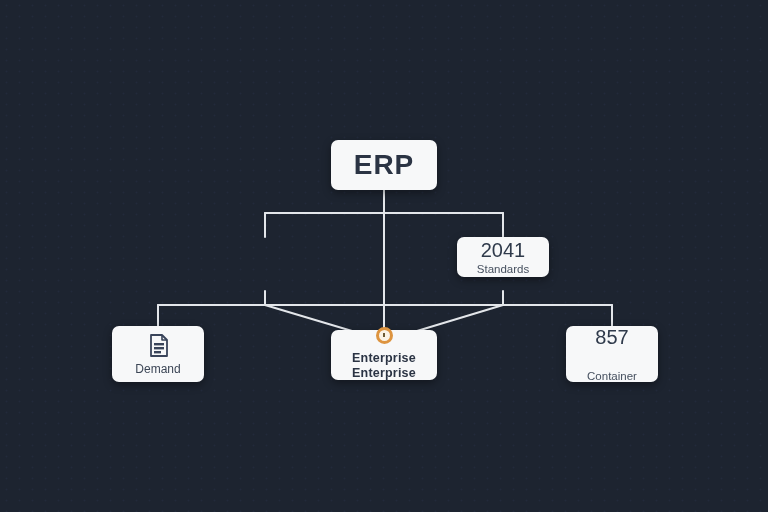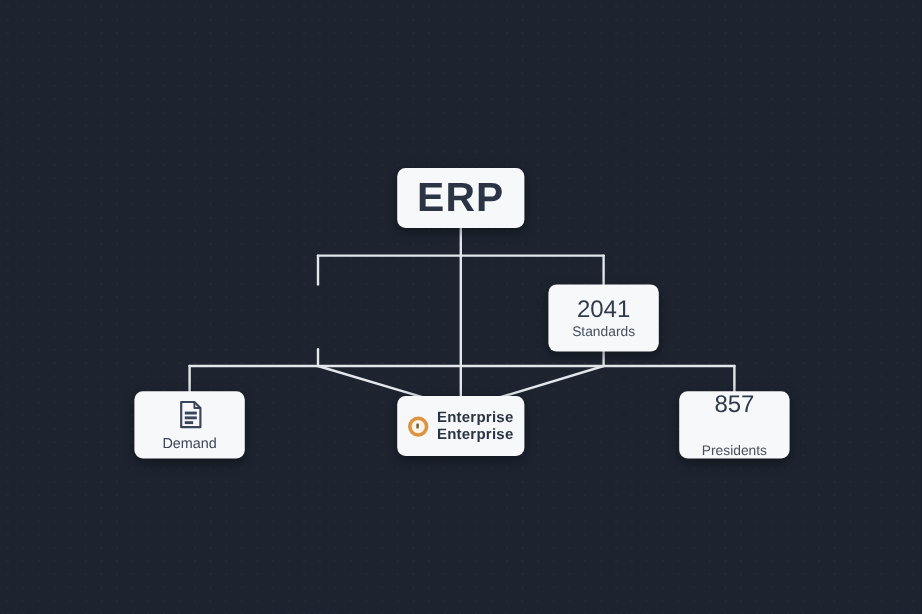--- a/index.html
+++ b/index.html
@@ -24,27 +24,27 @@
   svg.wires{position:absolute;left:0;top:0;z-index:1;}
   .node{
     position:absolute;z-index:2;
     background:#f7f8f9;
     border-radius:7px;
     box-shadow:0 3px 9px rgba(0,0,0,.38);
     display:flex;flex-direction:column;
     align-items:center;justify-content:center;
     color:#2b3444;
   }
-  .node.root{font-weight:bold;font-size:34px;letter-spacing:1px;}
+  .node.root{font-weight:bold;font-size:28px;letter-spacing:1px;}
   .num{font-size:20px;font-weight:500;color:#2f3a4b;line-height:1.1;}
   .sub{font-size:11.5px;color:#46505f;margin-top:2px;}
   .node.leaf-icon{justify-content:center;}
   .doc-icon{display:block;margin-bottom:3px;}
   .leaf-label{font-size:12px;color:#3c4656;}
-  .node.center-leaf{flex-direction:row;gap:7px;align-items:center;}
+  .node.center-leaf{flex-direction:column;gap:7px;align-items:center;justify-content:flex-end;}
   .ring-icon{
     width:11px;height:11px;border-radius:50%;
     border:3px solid #dd9440;background:#faf3e6;
     position:relative;flex:0 0 auto;
   }
   .ring-icon::after{
     content:"";position:absolute;left:4px;top:3px;
     width:2px;height:4px;background:#6b5a34;
   }
   .center-text{display:flex;flex-direction:column;text-align:left;}
@@ -77,21 +77,21 @@
       <path d="M265 305 L352 331"></path>
       <path d="M503 305 L417 331"></path>
     </g>
   </svg>
 
   <div class="node root" style="left:331px;top:140px;width:106px;height:50px;">
     <span>ERP</span>
   </div>
 
 
-  <div class="node" style="left:457px;top:237px;width:92px;height:56px;">
+  <div class="node" style="left:457px;top:237px;width:92px;height:40px;">
     <span class="num">2041</span>
     <span class="sub">Standards</span>
   </div>
 
   <div class="node leaf-icon" style="left:112px;top:326px;width:92px;height:56px;">
     <svg class="doc-icon" width="25" height="27" viewBox="0 0 25 27">
       <path d="M5 3 h11 l5 5 v16 h-16 z" fill="none" stroke="#39445a" stroke-width="1.8" stroke-linejoin="round"></path>
       <path d="M16 3 v5 h5" fill="none" stroke="#39445a" stroke-width="1.6" stroke-linejoin="round"></path>
       <rect x="8" y="11" width="10" height="2.4" fill="#39445a"></rect>
       <rect x="8" y="15" width="10" height="2.4" fill="#39445a"></rect>
@@ -103,16 +103,16 @@
   <div class="node center-leaf" style="left:331px;top:330px;width:106px;height:50px;">
     <span class="ring-icon"></span>
     <span class="center-text">
       <span>Enterprise</span>
       <span>Enterprise</span>
     </span>
   </div>
 
   <div class="node" style="left:566px;top:326px;width:92px;height:56px;justify-content:space-between;">
     <span class="num">857</span>
-    <span class="sub">Presidents</span>
+    <span class="sub">Container</span>
   </div>
 
 </div>
 
 </body></html>

